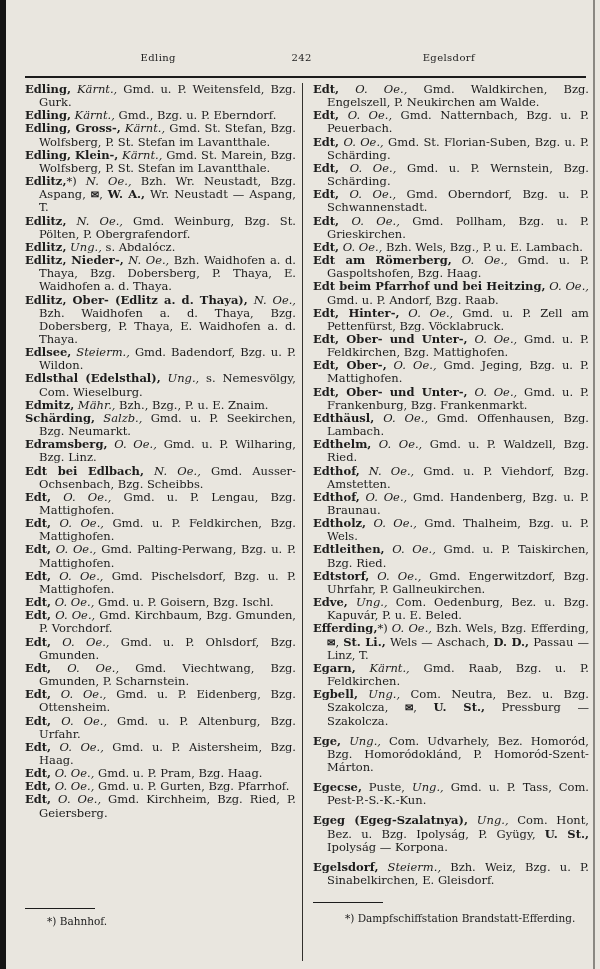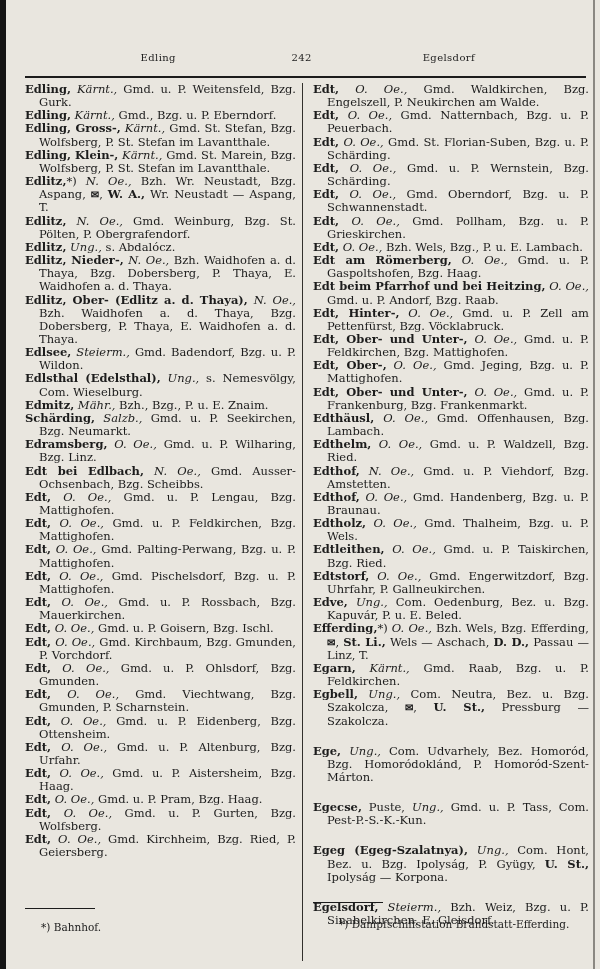--- a/index.html
+++ b/index.html
@@ -14,28 +14,28 @@
   .h-left{width:272px;text-align:center;}
   .h-center{flex:1;text-align:center;}
   .h-right{width:280px;text-align:center;}
   .header-rule{position:absolute;top:76px;left:25px;right:14px;height:2px;background:#1c1c1c;}
   .pg-body{position:absolute;top:83px;left:25px;right:11px;bottom:8px;display:flex;justify-content:center;}
   .col{position:relative;}
   .col-left{width:271px;padding-right:6px;}
   .divider{width:1px;background:#32302c;}
   .col-right{flex:1;padding-left:10px;}
   .entry{margin:0;font-size:11.5px;line-height:13.15px;text-align:justify;padding-left:14px;text-indent:-14px;}
-  .entry.gap{margin-top:17px;}
+  .entry.gap{margin-top:7px;}
   .b{font-weight:bold;}
   .i{font-style:italic;}
   .sym{font-weight:bold;font-size:10px;}
   .footnote-rule{position:absolute;height:1.5px;background:#1c1c1c;width:70px;}
   .col-left .footnote-rule{left:0;bottom:52px;}
   .col-right .footnote-rule{left:10px;bottom:58px;}
-  .footnote{position:absolute;margin:6px;font-size:10.5px;white-space:nowrap;}
+  .footnote{position:absolute;margin:12px;font-size:10.5px;white-space:nowrap;}
   .col-left .footnote{left:10px;bottom:22px;}
   .col-right .footnote{left:30px;bottom:25px;}
 </style>
 </head>
 <body>
 
 <div class="edge-left"></div>
 <div class="edge-right"></div>
 
 <div class="pg-header">
@@ -60,30 +60,29 @@
         <p class="entry"><span class="b">Edlsee,</span><span class="i"> Steierm.,</span><span class="r"> Gmd. Badendorf, Bzg. u. P. Wildon.</span></p>
         <p class="entry"><span class="b">Edlsthal (Edelsthal),</span><span class="i"> Ung.,</span><span class="r"> s. Nemesvölgy, Com. Wieselburg.</span></p>
         <p class="entry"><span class="b">Edmitz,</span><span class="i"> Mähr.,</span><span class="r"> Bzh., Bzg., P. u. E. Znaim.</span></p>
         <p class="entry"><span class="b">Schärding,</span><span class="i"> Salzb.,</span><span class="r"> Gmd. u. P. Seekirchen, Bzg. Neumarkt.</span></p>
         <p class="entry"><span class="b">Edramsberg,</span><span class="i"> O. Oe.,</span><span class="r"> Gmd. u. P. Wilharing, Bzg. Linz.</span></p>
         <p class="entry"><span class="b">Edt bei Edlbach,</span><span class="i"> N. Oe.,</span><span class="r"> Gmd. Ausser-Ochsenbach, Bzg. Scheibbs.</span></p>
         <p class="entry"><span class="b">Edt,</span><span class="i"> O. Oe.,</span><span class="r"> Gmd. u. P. Lengau, Bzg. Mattighofen.</span></p>
         <p class="entry"><span class="b">Edt,</span><span class="i"> O. Oe.,</span><span class="r"> Gmd. u. P. Feldkirchen, Bzg. Mattighofen.</span></p>
         <p class="entry"><span class="b">Edt,</span><span class="i"> O. Oe.,</span><span class="r"> Gmd. Palting-Perwang, Bzg. u. P. Mattighofen.</span></p>
         <p class="entry"><span class="b">Edt,</span><span class="i"> O. Oe.,</span><span class="r"> Gmd. Pischelsdorf, Bzg. u. P. Mattighofen.</span></p>
-        <p class="entry"><span class="b">Edt,</span><span class="i"> O. Oe.,</span><span class="r"> Gmd. u. P. Rossbach, Bzg. Mauerkirchen.</span></p>
         <p class="entry"><span class="b">Edt,</span><span class="i"> O. Oe.,</span><span class="r"> Gmd. u. P. Goisern, Bzg. Ischl.</span></p>
         <p class="entry"><span class="b">Edt,</span><span class="i"> O. Oe.,</span><span class="r"> Gmd. Kirchbaum, Bzg. Gmunden, P. Vorchdorf.</span></p>
         <p class="entry"><span class="b">Edt,</span><span class="i"> O. Oe.,</span><span class="r"> Gmd. u. P. Ohlsdorf, Bzg. Gmunden.</span></p>
         <p class="entry"><span class="b">Edt,</span><span class="i"> O. Oe.,</span><span class="r"> Gmd. Viechtwang, Bzg. Gmunden, P. Scharnstein.</span></p>
         <p class="entry"><span class="b">Edt,</span><span class="i"> O. Oe.,</span><span class="r"> Gmd. u. P. Eidenberg, Bzg. Ottensheim.</span></p>
         <p class="entry"><span class="b">Edt,</span><span class="i"> O. Oe.,</span><span class="r"> Gmd. u. P. Altenburg, Bzg. Urfahr.</span></p>
         <p class="entry"><span class="b">Edt,</span><span class="i"> O. Oe.,</span><span class="r"> Gmd. u. P. Aistersheim, Bzg. Haag.</span></p>
         <p class="entry"><span class="b">Edt,</span><span class="i"> O. Oe.,</span><span class="r"> Gmd. u. P. Pram, Bzg. Haag.</span></p>
-        <p class="entry"><span class="b">Edt,</span><span class="i"> O. Oe.,</span><span class="r"> Gmd. u. P. Gurten, Bzg. Wolfsberg.</span></p>
+        <p class="entry"><span class="b">Edt,</span><span class="i"> O. Oe.,</span><span class="r"> Gmd. u. P. Gurten, Bzg. Pfarrhof.</span></p>
         <p class="entry"><span class="b">Edt,</span><span class="i"> O. Oe.,</span><span class="r"> Gmd. Kirchheim, Bzg. Ried, P. Geiersberg.</span></p>
       </div>
     <div class="footnote-rule"></div>
     <p class="footnote">*) Bahnhof.</p>
   </div>
   <div class="divider"></div>
   <div class="col col-right">
     <div>
         <p class="entry"><span class="b">Edt,</span><span class="i"> O. Oe.,</span><span class="r"> Gmd. Waldkirchen, Bzg. Engelszell, P. Neukirchen am Walde.</span></p>
         <p class="entry"><span class="b">Edt,</span><span class="i"> O. Oe.,</span><span class="r"> Gmd. Natternbach, Bzg. u. P. Peuerbach.</span></p>

